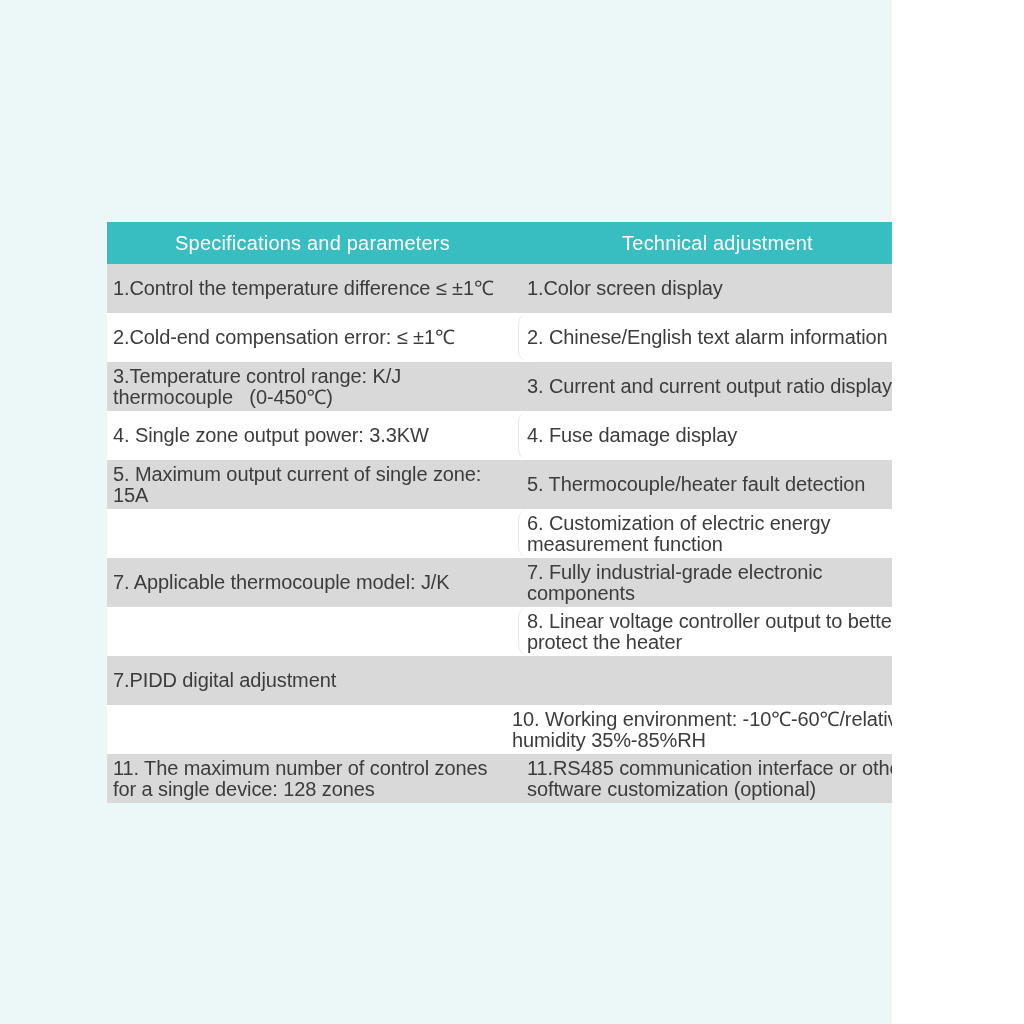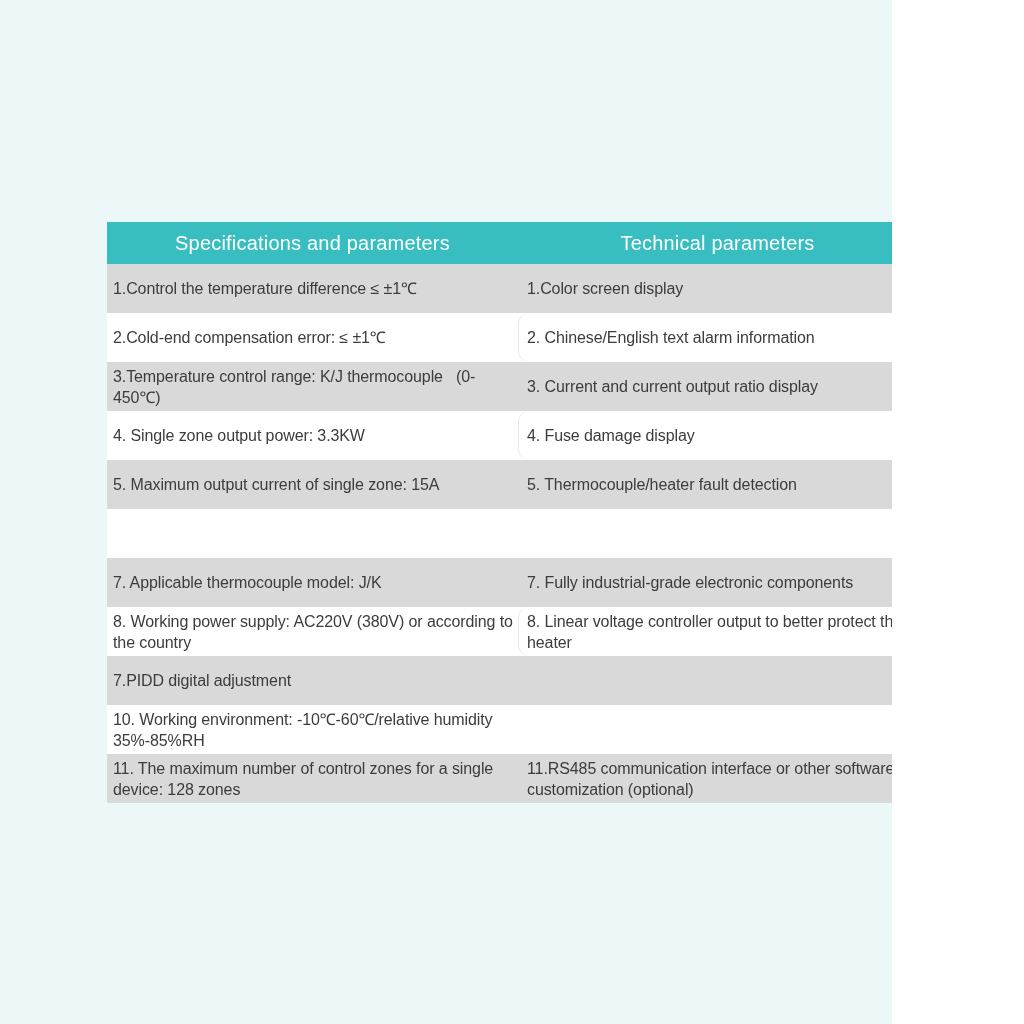--- a/index.html
+++ b/index.html
@@ -28,46 +28,46 @@
     justify-content: center;
     color: var(--header-text, #ffffff);
     font-size: 20px;
     font-weight: 400;
     letter-spacing: 0.2px;
   }
   .col-l { width: 411px; }
   .col-r { width: 399px; }
   .tr { display: flex; height: 49px; }
   .tr.shade { background: var(--row-shade, #d9d9d9); }
-  .tr.plain { background: var(--row-plain, #ffffff); }
+  .tr.plain { background: var(--row-plain, #ffffff); justify-content: flex-end; }
   .td {
     box-sizing: border-box;
     display: flex;
     align-items: center;
-    font-size: 16px;
+    font-size: 20px;
     line-height: 21px;
     color: var(--text, #3c3c3c);
     white-space: pre-wrap;
     padding: 2px 4px 2px 6px;
     letter-spacing: -0.1px;
   }
   .td.col-r {
     border-left: 1px solid transparent;
     padding-left: 8px;
   }
   .tr.plain .td.col-r { border-left-color: var(--divider, #e9e9e9); border-radius: 11px; }
 </style>
 </head>
 <body>
 
 <div class="canvas">
   <div class="spec-table">
     <div class="thead">
       <div class="th col-l">Specifications and parameters</div>
-      <div class="th col-r">Technical parameters</div>
+      <div class="th col-r">Technical adjustment</div>
     </div>
     <div class="tbody" id="tbody">
         <div class="tr shade">
           <div class="td col-l">1.Control the temperature difference ≤ ±1℃</div>
           <div class="td col-r">1.Color screen display</div>
         </div>
         <div class="tr plain">
           <div class="td col-l">2.Cold-end compensation error: ≤ ±1℃</div>
           <div class="td col-r">2. Chinese/English text alarm information</div>
         </div>
@@ -77,27 +77,27 @@
         </div>
         <div class="tr plain">
           <div class="td col-l">4. Single zone output power: 3.3KW</div>
           <div class="td col-r">4. Fuse damage display</div>
         </div>
         <div class="tr shade">
           <div class="td col-l">5. Maximum output current of single zone: 15A</div>
           <div class="td col-r">5. Thermocouple/heater fault detection</div>
         </div>
         <div class="tr plain">
+          <div class="td col-r">6. Customization of electric energy measurement function</div>
         </div>
         <div class="tr shade">
           <div class="td col-l">7. Applicable thermocouple model: J/K</div>
           <div class="td col-r">7. Fully industrial-grade electronic components</div>
         </div>
         <div class="tr plain">
-          <div class="td col-l">8. Working power supply: AC220V (380V) or according to the country</div>
           <div class="td col-r">8. Linear voltage controller output to better protect the heater</div>
         </div>
         <div class="tr shade">
           <div class="td col-l">7.PIDD digital adjustment</div>
         </div>
         <div class="tr plain">
           <div class="td col-l">10. Working environment: -10℃-60℃/relative humidity 35%-85%RH</div>
         </div>
         <div class="tr shade">
           <div class="td col-l">11. The maximum number of control zones for a single device: 128 zones</div>

